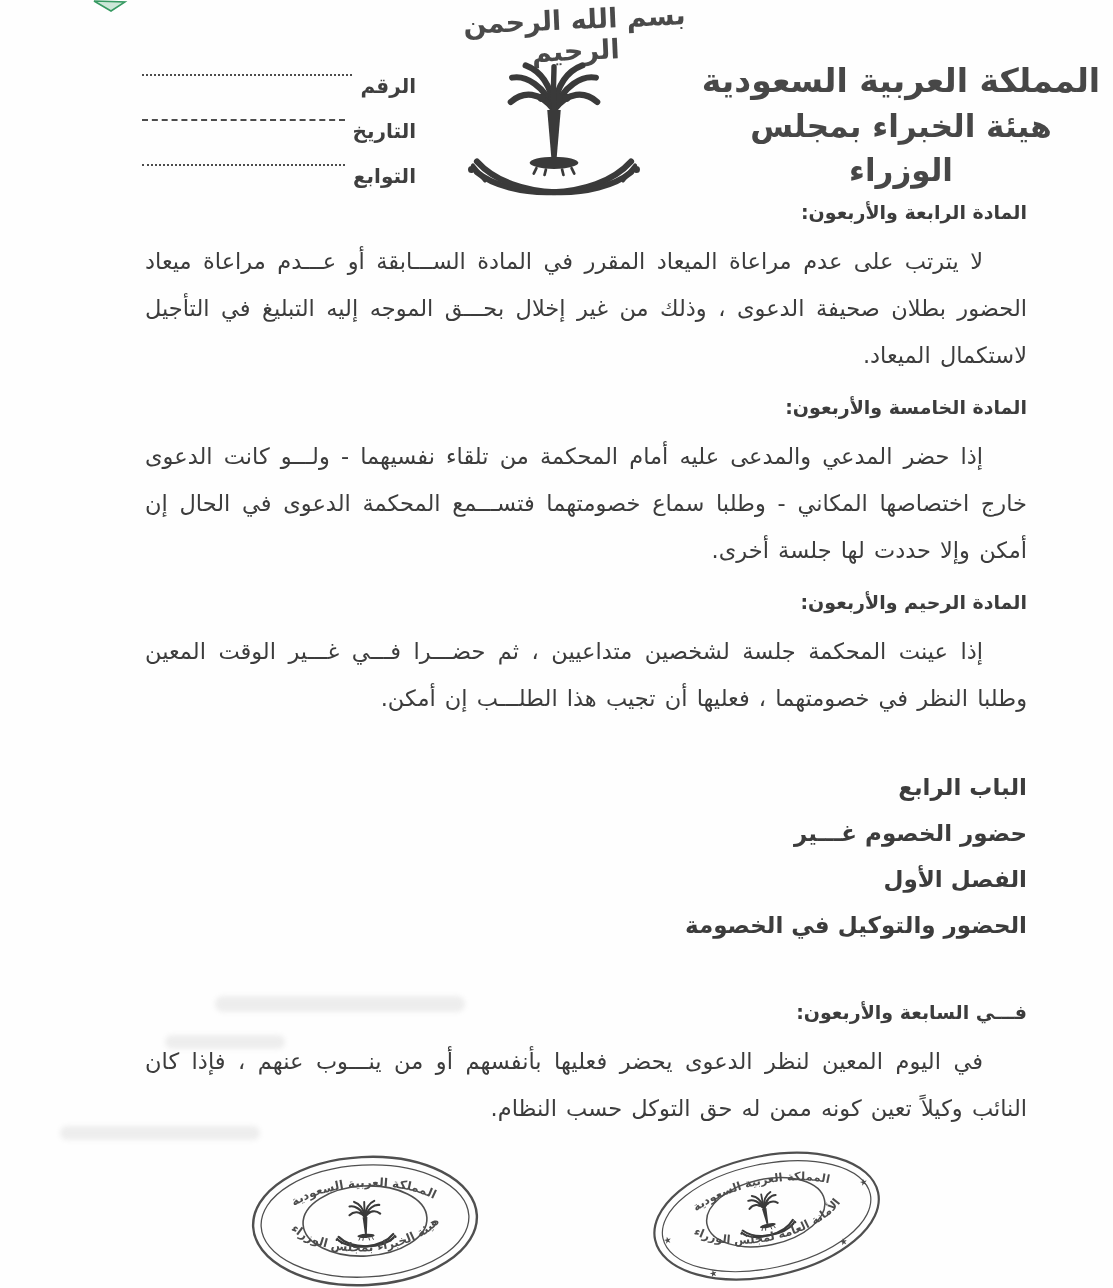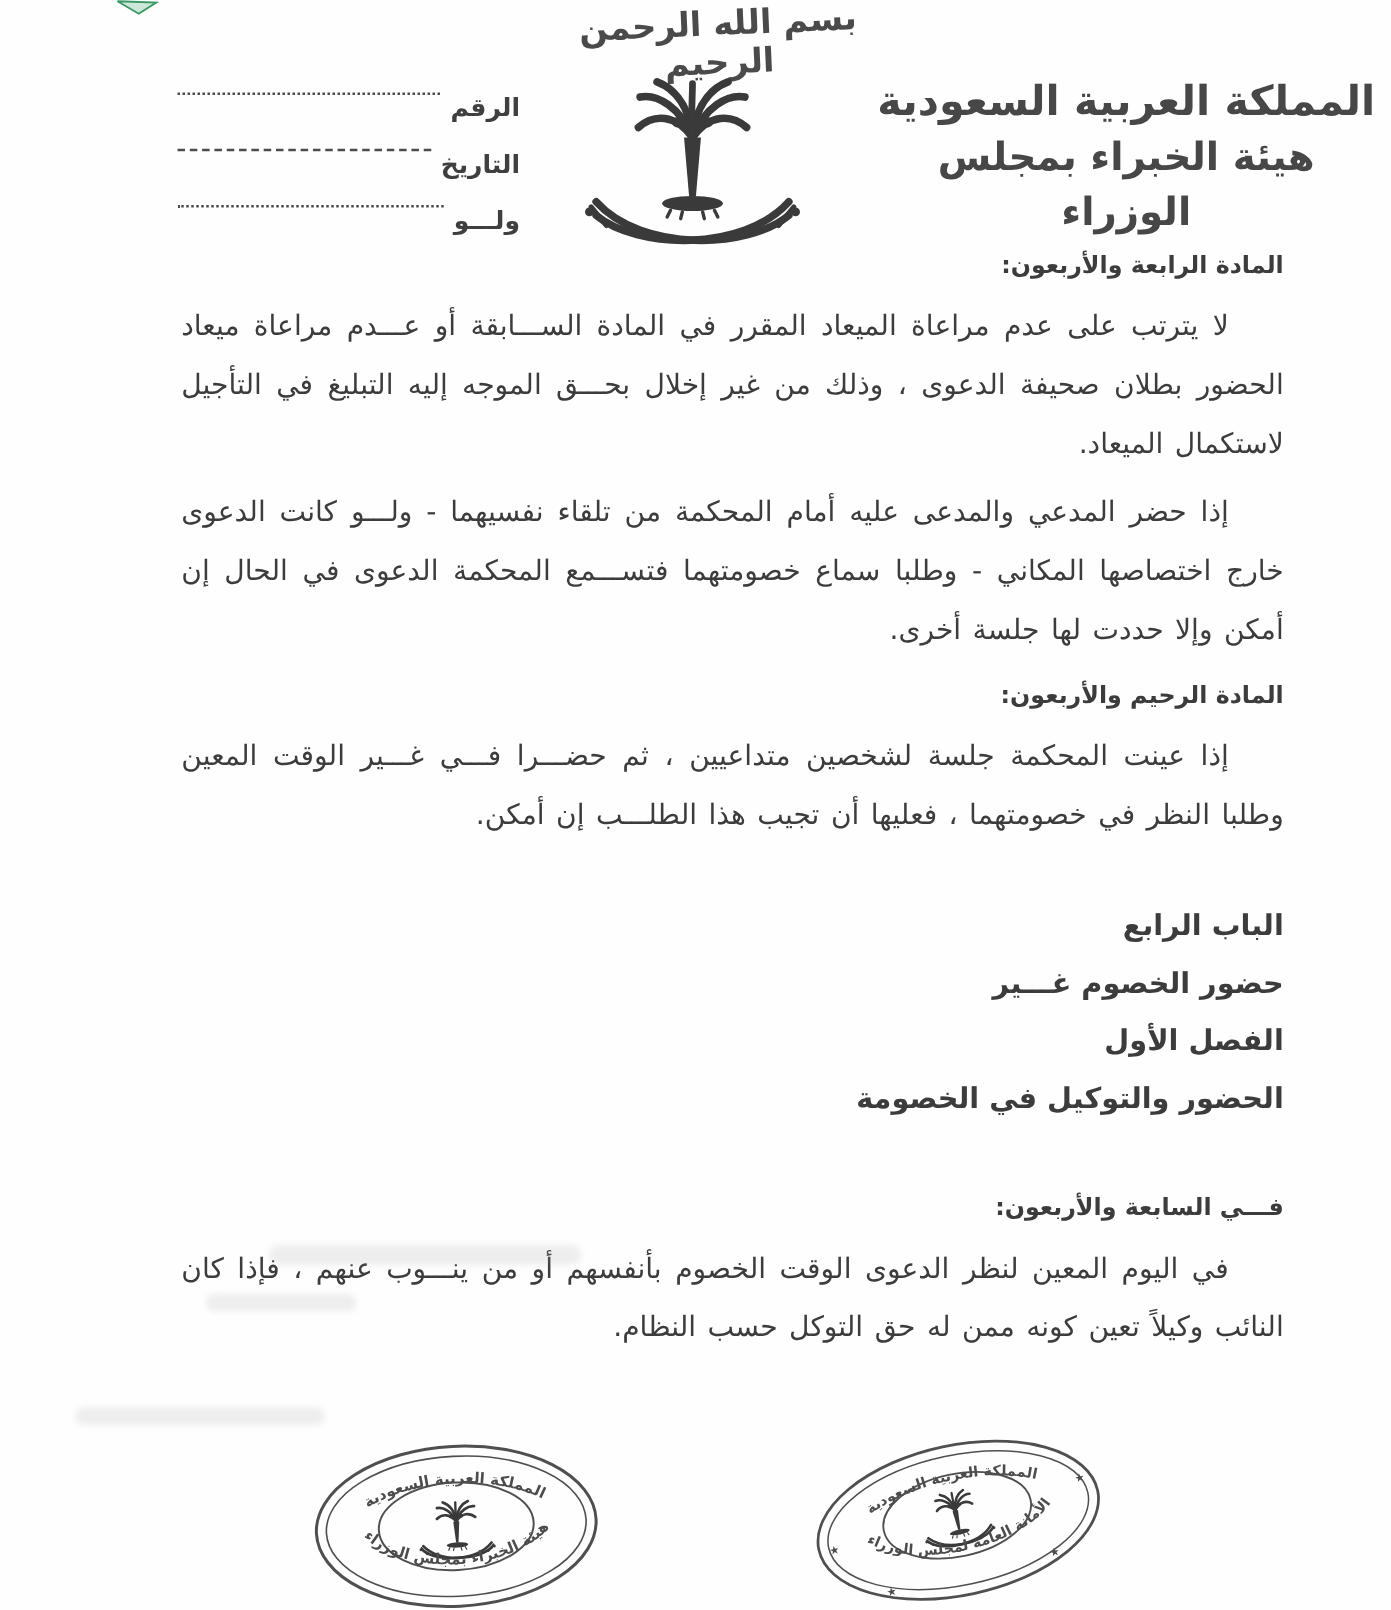--- a/index.html
+++ b/index.html
@@ -120,43 +120,44 @@
 <div class="abs fields">
   <div class="field-row">
     <span class="field-label">الرقم</span>
     <span class="field-line"></span>
   </div>
   <div class="field-row">
     <span class="field-label">التاريخ</span>
     <span class="field-line dash"></span>
   </div>
   <div class="field-row">
-    <span class="field-label">ولـــو</span>
+    <span class="field-label">التوابع</span>
     <span class="field-line"></span>
   </div>
 </div>
 
 <div class="abs doc-body">
   <div class="article-heading">المادة الرابعة والأربعون:</div>
   <p class="article-text">لا يترتب على عدم مراعاة الميعاد المقرر في المادة الســـابقة أو عـــدم مراعاة ميعاد الحضور بطلان صحيفة الدعوى ، وذلك من غير إخلال بحـــق الموجه إليه التبليغ في التأجيل لاستكمال الميعاد.</p>
 
+  <div class="article-heading">المادة الخامسة والأربعون:</div>
   <p class="article-text">إذا حضر المدعي والمدعى عليه أمام المحكمة من تلقاء نفسيهما - ولـــو كانت الدعوى خارج اختصاصها المكاني - وطلبا سماع خصومتهما فتســـمع المحكمة الدعوى في الحال إن أمكن وإلا حددت لها جلسة أخرى.</p>
 
   <div class="article-heading">المادة الرحيم والأربعون:</div>
   <p class="article-text">إذا عينت المحكمة جلسة لشخصين متداعيين ، ثم حضـــرا فـــي غـــير الوقت المعين وطلبا النظر في خصومتهما ، فعليها أن تجيب هذا الطلـــب إن أمكن.</p>
 
   <div class="section-block">
     <div>الباب الرابع</div>
     <div>حضور الخصوم غـــير</div>
     <div>الفصل الأول</div>
     <div>الحضور والتوكيل في الخصومة</div>
   </div>
 
   <div class="article-heading">فـــي السابعة والأربعون:</div>
-  <p class="article-text">في اليوم المعين لنظر الدعوى الوقت الخصوم بأنفسهم أو من ينـــوب عنهم ، فإذا كان النائب وكيلاً تعين كونه ممن له حق التوكل حسب النظام.</p>
+  <p class="article-text">في اليوم المعين لنظر الدعوى يحضر فعليها بأنفسهم أو من ينـــوب عنهم ، فإذا كان النائب وكيلاً تعين كونه ممن له حق التوكل حسب النظام.</p>
 </div>
 
 <div class="bleed" style="left:215px;top:996px;width:250px;height:16px"></div>
 <div class="bleed" style="left:165px;top:1035px;width:120px;height:14px"></div>
 <div class="bleed" style="left:60px;top:1126px;width:200px;height:14px"></div>
 
 <svg class="abs stamp stamp-left" width="235" height="138" viewBox="0 0 235 138">
   <ellipse class="st-line" cx="117" cy="69" rx="112" ry="64" stroke-width="2.4"></ellipse>
   <ellipse class="st-line" cx="117" cy="69" rx="104" ry="56" stroke-width="1.3"></ellipse>
   <ellipse class="st-line" cx="117" cy="69" rx="62" ry="35" stroke-width="1.6"></ellipse>

